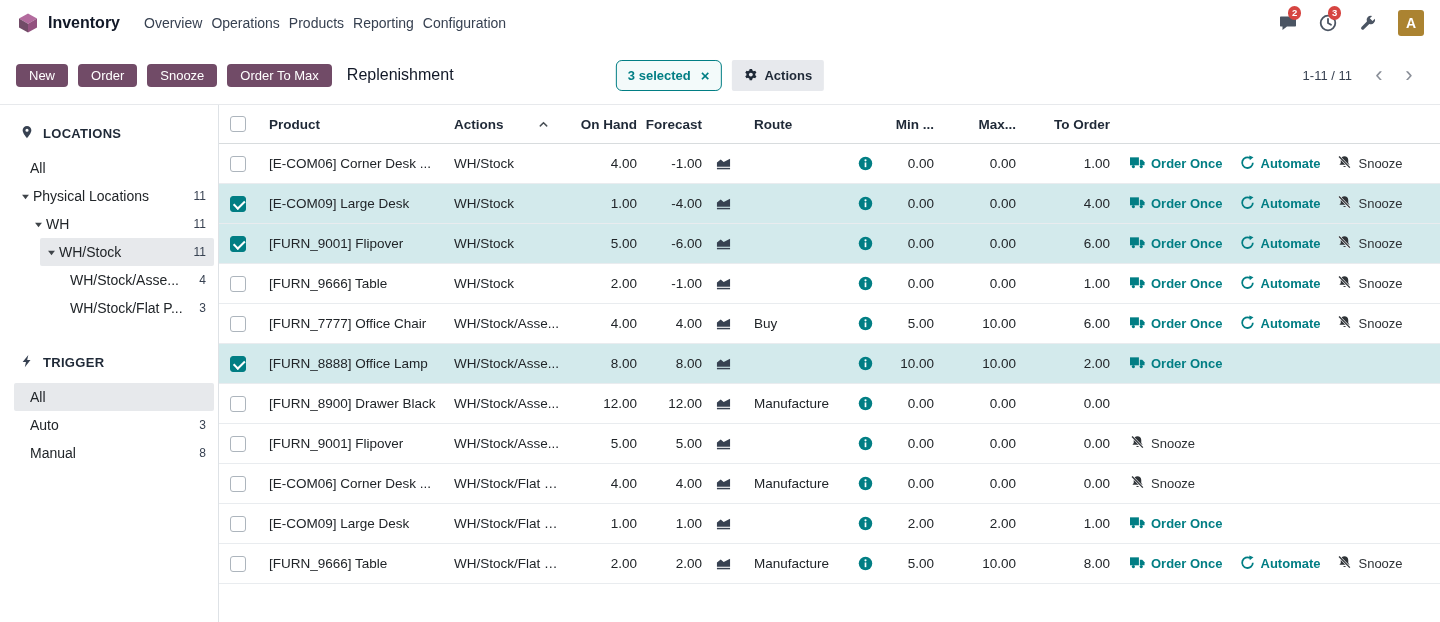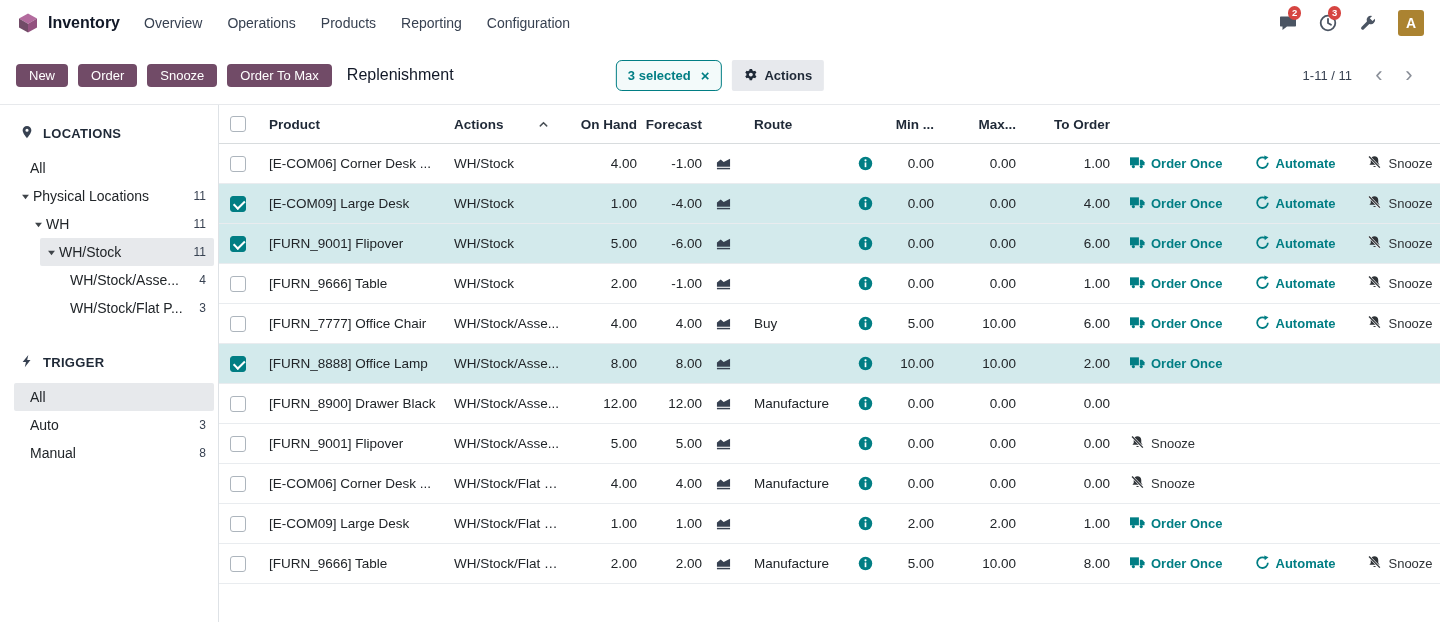--- a/index.html
+++ b/index.html
@@ -9,21 +9,21 @@
     font-family: "Liberation Sans", sans-serif;
     font-size: 13.5px; color: #212529; background: #fff;
   }
 
   
   .navbar { height: 46px; display: flex; align-items: center; justify-content: space-between; padding: 0 16px; background: #fff; }
   .nav-left { display: flex; align-items: center; }
   .logo { width: 24px; height: 24px; display: inline-flex; cursor: pointer; }
   .logo svg { width: 24px; height: 24px; }
   .app-name { font-size: 16px; font-weight: 700; color: #111827; margin-left: 8px; margin-right: 24px; cursor: pointer; }
-  .menu { display: flex; gap: 25px; }
+  .menu { display: flex; gap: 9px; }
   .menu-item { font-size: 14px; color: #374151; cursor: pointer; white-space: nowrap; }
   .nav-right { display: flex; align-items: center; gap: 20px; }
   .systray-icon { position: relative; display: inline-flex; width: 20px; height: 20px; color: #4b5563; cursor: pointer; align-items: center; justify-content: center; }
   .systray-icon svg { width: 18px; height: 18px; }
   .badge { position: absolute; top: -7px; left: 10px; background: #d64541; color: #fff; font-size: 9.5px; font-weight: 700; border-radius: 8px; padding: 1px 4px; line-height: 1.25; }
   .avatar { width: 26px; height: 26px; border-radius: 3px; background: #ab8331; color: #fff; display: flex; align-items: center; justify-content: center; font-size: 14px; font-weight: 700; cursor: pointer; }
 
   
   .control-panel { height: 58px; display: flex; align-items: center; padding: 0 16px; position: relative; background: #fff; }
   .cp-buttons { display: flex; gap: 10px; }
@@ -73,21 +73,21 @@
   .loc-th { display: flex; align-items: center; }
   .sort-caret { display: inline-flex; margin-left: 34px; }
   .sort-caret svg { width: 11px; height: 11px; }
   .cb { width: 16px; height: 16px; border: 1px solid #adb5bd; border-radius: 3px; background: #fff; display: inline-block; position: relative; cursor: pointer; flex-shrink: 0; }
   .cb.checked { background: #017e84; border-color: #017e84; }
   .cb.checked::after { content: ""; position: absolute; left: 4.5px; top: 1.2px; width: 4.5px; height: 8.5px; border: solid #fff; border-width: 0 2px 2px 0; transform: rotate(45deg); }
   .icon-chart { display: inline-flex; color: #374151; cursor: pointer; }
   .icon-chart svg { width: 15px; height: 15px; }
   .icon-info { display: inline-flex; cursor: pointer; }
   .icon-info svg { width: 15px; height: 15px; }
-  .c-actions { display: flex; align-items: center; gap: 32px; padding-left: 18px; overflow: hidden; }
+  .c-actions { display: flex; align-items: center; gap: 17px; padding-left: 18px; overflow: hidden; }
   .row-action { display: inline-flex; align-items: center; gap: 6px; cursor: pointer; white-space: nowrap; font-size: 13px; }
   .row-action.teal { color: #017e84; font-weight: 700; }
   .row-action.dark { color: #2f3337; font-weight: 400; }
   .row-action svg { width: 15px; height: 15px; }
 </style>
 </head>
 <body>
 
 <header class="navbar">
   <div class="nav-left">

